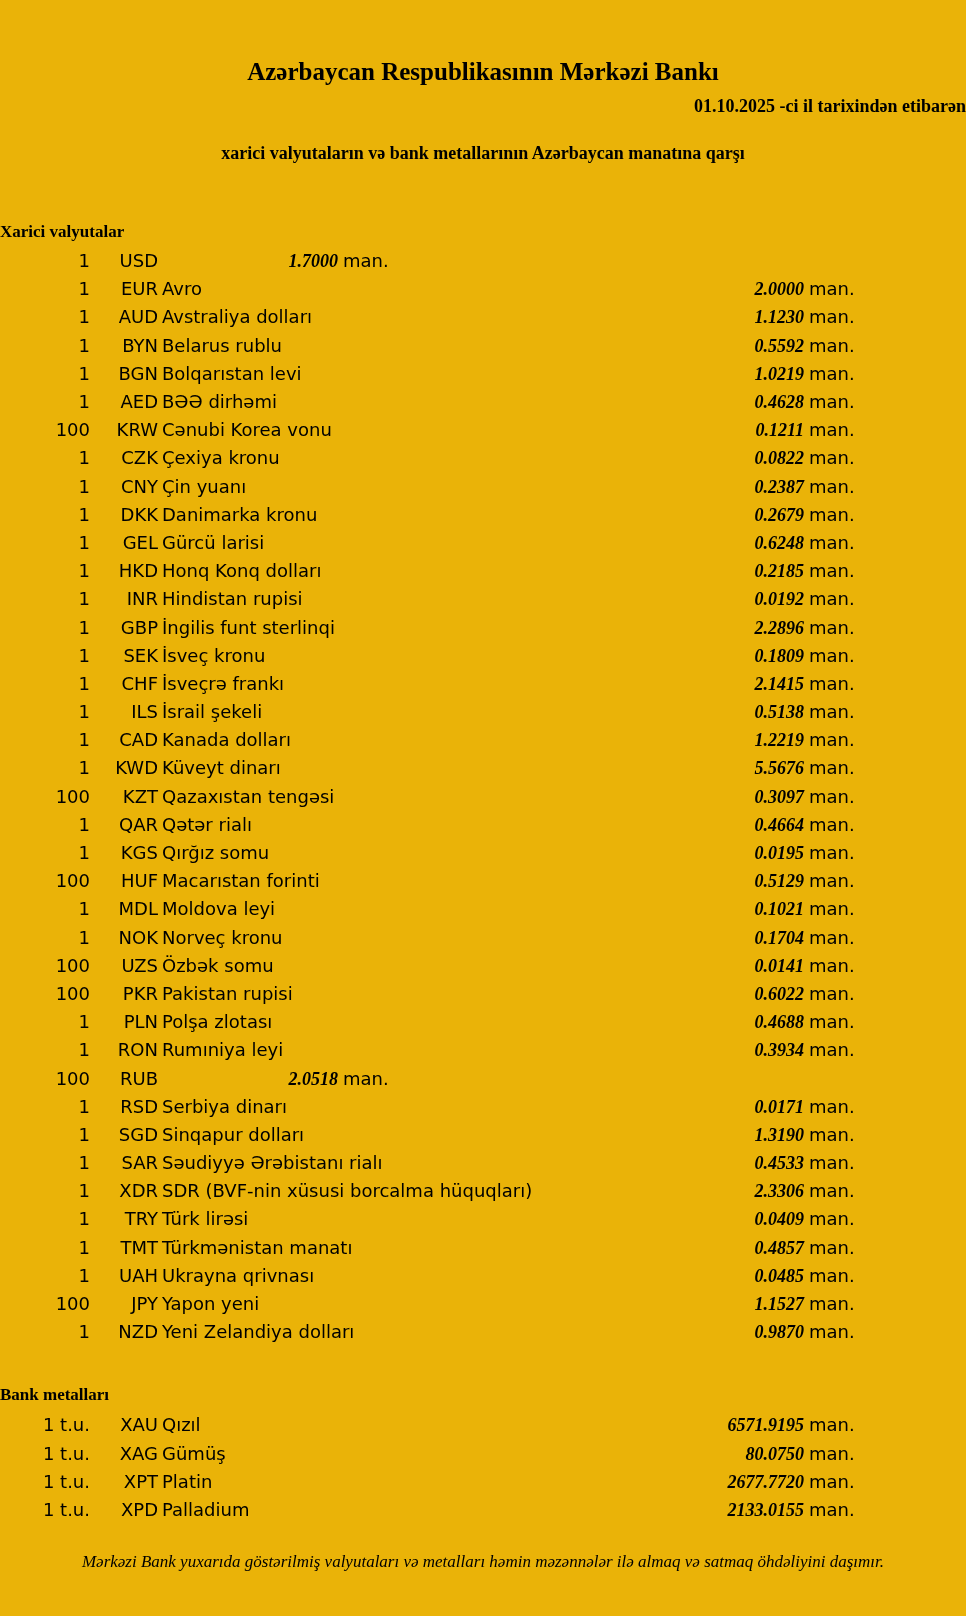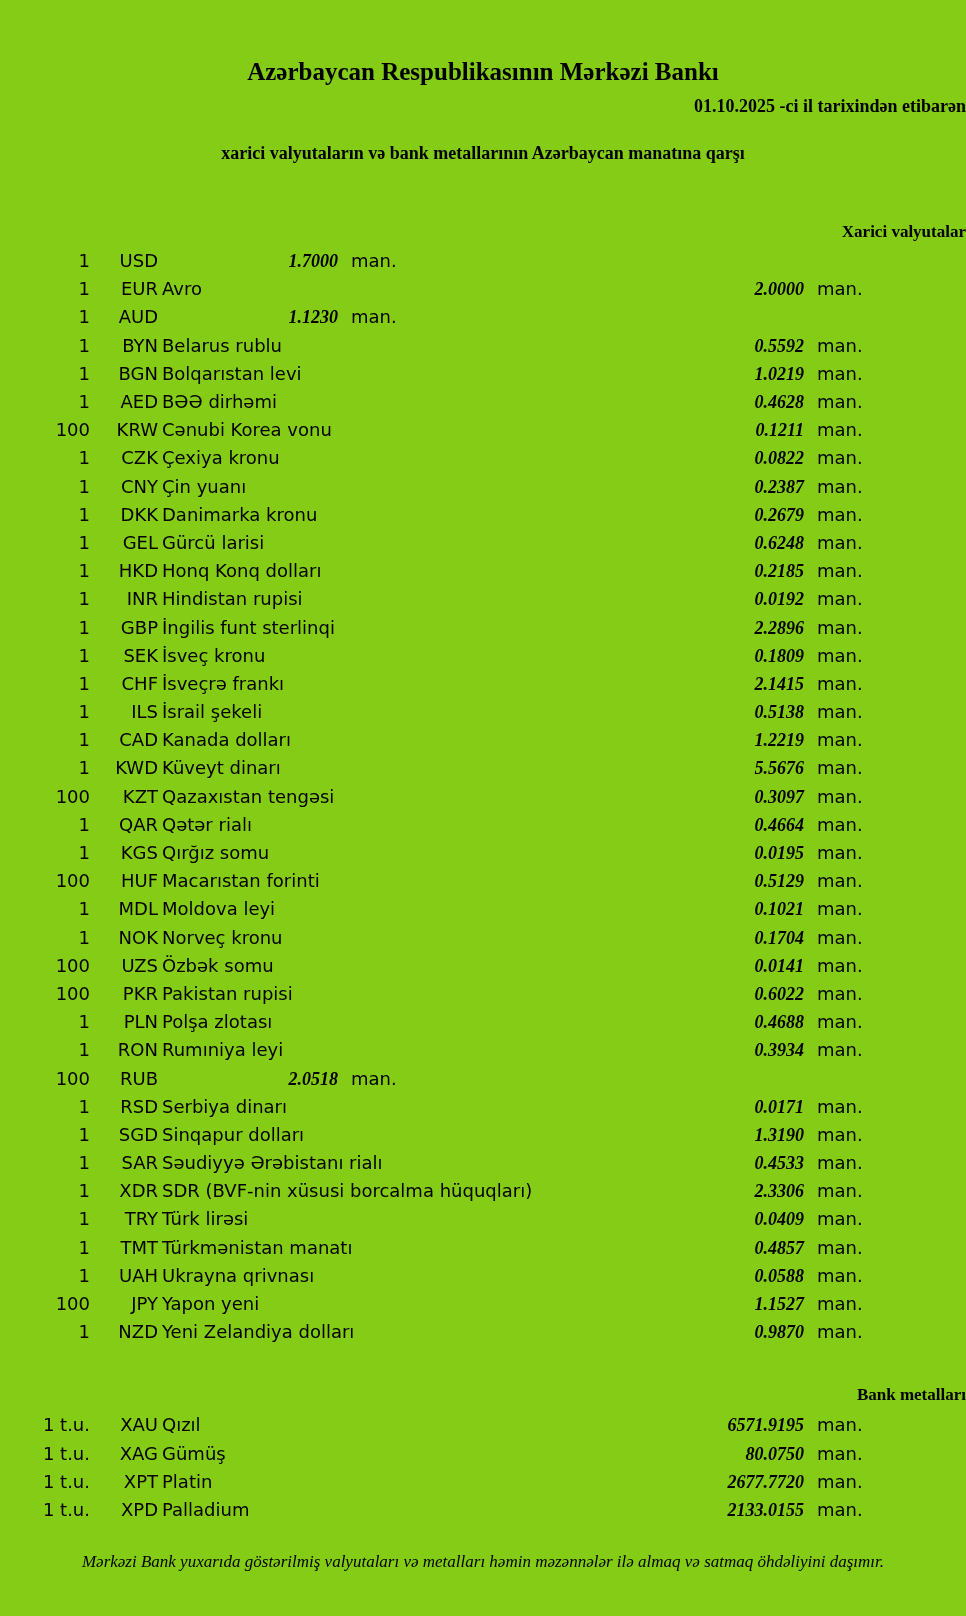--- a/index.html
+++ b/index.html
@@ -1,59 +1,59 @@
 <!DOCTYPE html>
 <html><head>
 <meta charset="utf-8">
 <style>
   html,body { margin:0; padding:0; background:#ffffff; }
   .page {
     position:relative;
     width:966px; height:1616px;
-    background:#84cc16; color:#000000;
+    background:#eab308; color:#000000;
     font-family:"DejaVu Sans", sans-serif;
     overflow:hidden;
   }
   .title {
     margin:57px 0 0 0;
     text-align:center;
     font-family:"Liberation Serif", serif;
     font-weight:700; font-size:25px; line-height:30px;
   }
   .date-line {
     margin-top:7px; text-align:right;
     font-family:"Liberation Serif", serif;
     font-weight:700; font-size:18px; line-height:24px;
   }
   .subtitle {
     margin-top:23px; text-align:center;
     font-family:"Liberation Serif", serif;
     font-weight:700; font-size:18px; line-height:24px;
   }
   .section-title {
-    margin-top:55px; text-align:right;
+    margin-top:55px; text-align:left;
     font-family:"Liberation Serif", serif;
     font-weight:700; font-size:17px; line-height:24px;
   }
   .section-title.metals { margin-top:37px; }
   .rows { margin-top:3px; }
   .rows.metals { margin-top:4px; }
   .row {
     display:flex; align-items:center;
     height:28.2px; font-size:18px; line-height:22px;
   }
   .qty   { width:90px; text-align:right; white-space:pre; }
   .code  { width:64px; margin-left:4px; text-align:right; }
   .name  { flex:1; padding-left:4px; white-space:nowrap; overflow:hidden; }
   .rate  {
     width:180px; text-align:right;
     font-family:"Liberation Serif", serif;
     font-style:italic; font-weight:700; font-size:18px;
   }
-  .unit  { width:162px; padding-left:13px; box-sizing:border-box; }
+  .unit  { width:162px; padding-left:5px; box-sizing:border-box; }
   .footer {
     margin-top:26px; text-align:center;
     font-family:"Liberation Serif", serif;
     font-style:italic; font-size:17px; line-height:24px;
   }
 </style>
 </head>
 <body>
 
 <div class="page">
@@ -77,20 +77,21 @@
         <span class="qty">1</span>
         <span class="code">EUR</span>
         <span class="name">Avro</span>
         <span class="rate">2.0000</span>
         <span class="unit">man.</span>
       </div>
 
       <div class="row">
         <span class="qty">1</span>
         <span class="code">AUD</span>
+        <span class="name">Avstraliya dolları</span>
         <span class="rate">1.1230</span>
         <span class="unit">man.</span>
       </div>
 
       <div class="row">
         <span class="qty">1</span>
         <span class="code">BYN</span>
         <span class="name">Belarus rublu</span>
         <span class="rate">0.5592</span>
         <span class="unit">man.</span>
@@ -348,21 +349,21 @@
         <span class="code">TMT</span>
         <span class="name">Türkmənistan manatı</span>
         <span class="rate">0.4857</span>
         <span class="unit">man.</span>
       </div>
 
       <div class="row">
         <span class="qty">1</span>
         <span class="code">UAH</span>
         <span class="name">Ukrayna qrivnası</span>
-        <span class="rate">0.0588</span>
+        <span class="rate">0.0485</span>
         <span class="unit">man.</span>
       </div>
 
       <div class="row">
         <span class="qty">100</span>
         <span class="code">JPY</span>
         <span class="name">Yapon yeni</span>
         <span class="rate">1.1527</span>
         <span class="unit">man.</span>
       </div>

